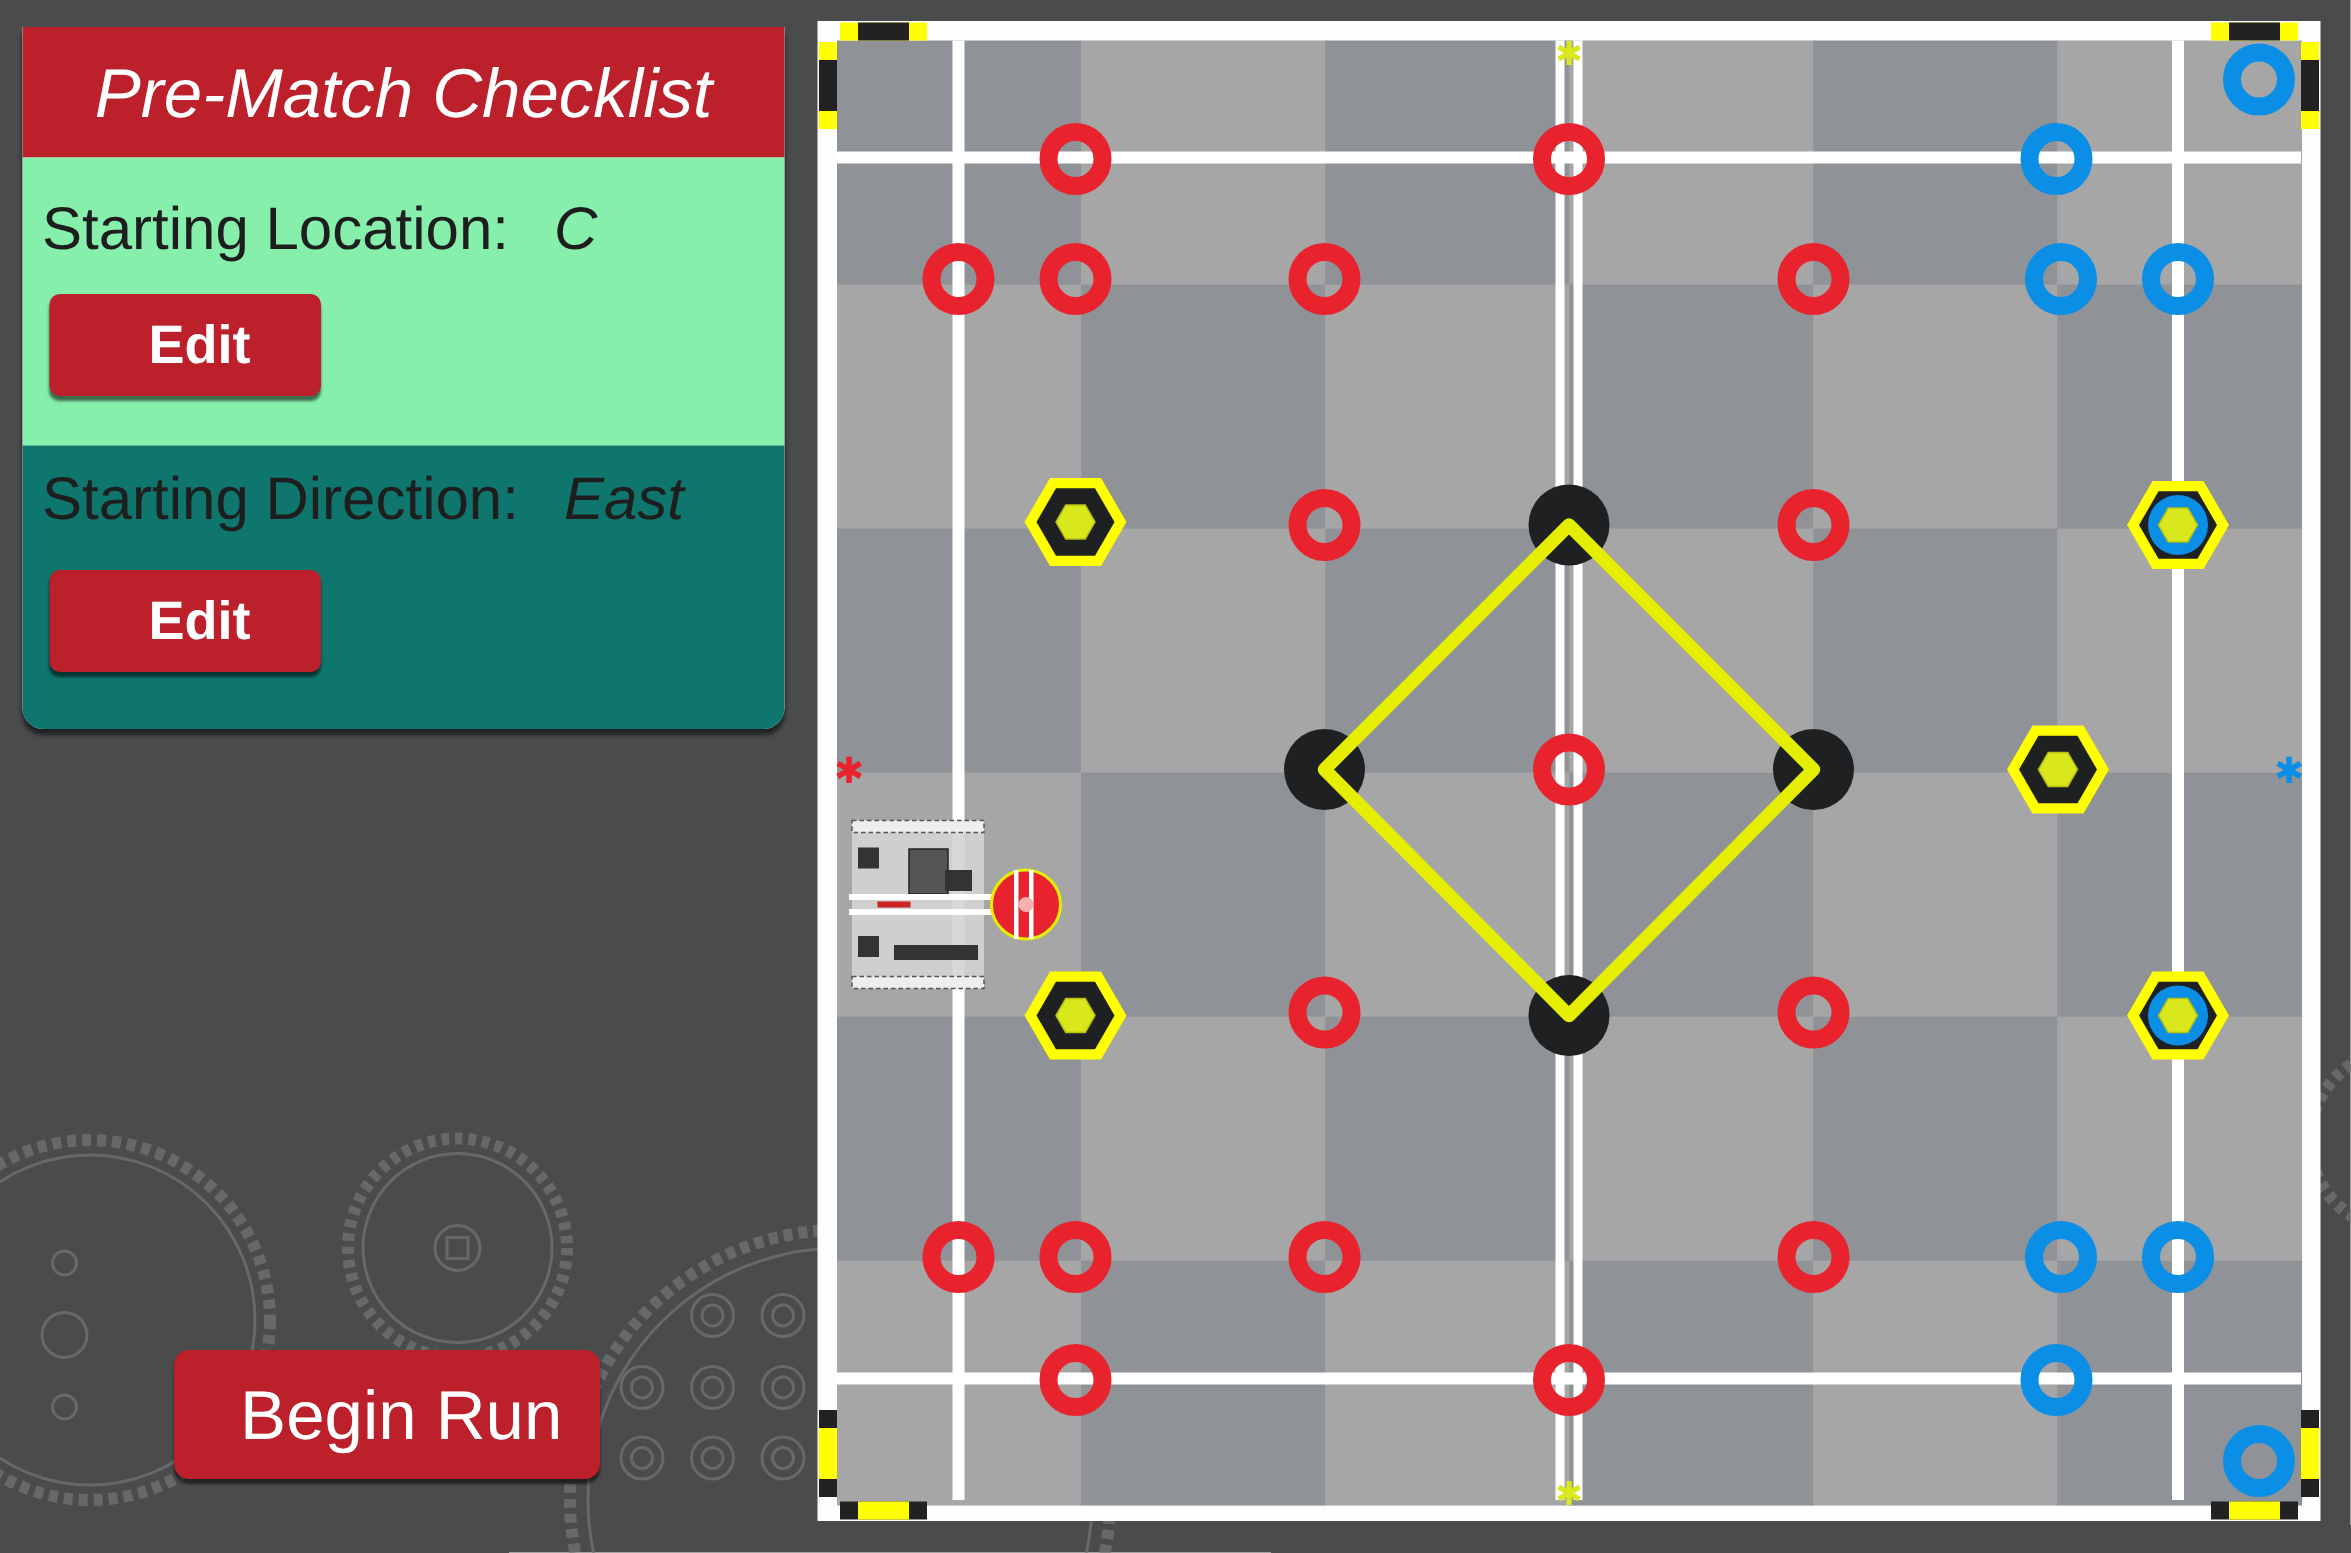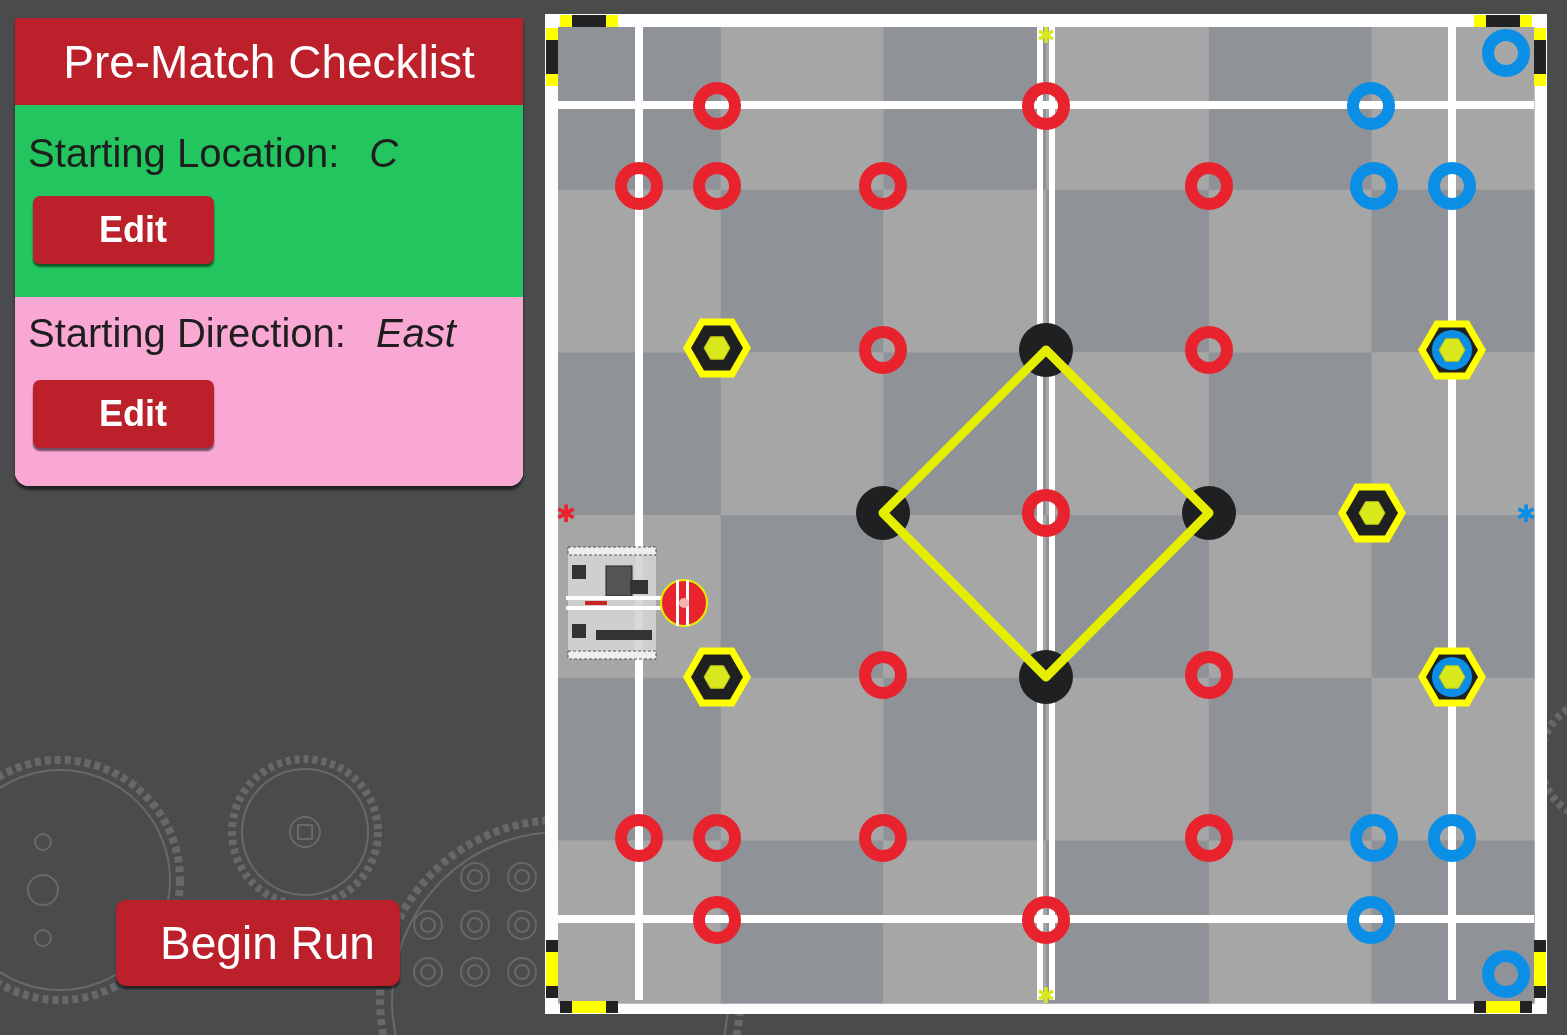--- a/index.html
+++ b/index.html
@@ -12,24 +12,25 @@
   .checklist {
     position:absolute; left:15px; top:18px; width:508px; height:468px;
     border-radius:0 0 14px 14px; overflow:hidden;
     box-shadow:0 4px 3px rgba(0,0,0,0.55);
     background:#ececec;
   }
   .checklist-header {
     height:87px; background:#bb202b; color:#fff;
     display:flex; align-items:center; justify-content:center;
     font-size:46px;
+    font-style:italic;
   }
   .section { position:relative; }
-  .section.loc { background:#22c55e; height:192px; }
-  .section.dir { background:#f9a8d4; height:196px; }
+  .section.loc { background:#86efac; height:192px; }
+  .section.dir { background:#0f766e; height:196px; }
   .row-label {
     position:absolute; left:13px; font-size:40px; color:#1e1e1e;
   }
   .row-label .val { font-style:italic; margin-left:30px; }
   .section.loc .row-label { top:26px; }
   .section.dir .row-label { top:14px; }
   .btn {
     position:absolute; background:#bb202b; color:#fff; border:none;
     border-radius:7px; box-shadow:0 3px 2px rgba(0,0,0,0.55);
     font-family:"Liberation Sans", sans-serif; font-weight:bold;

